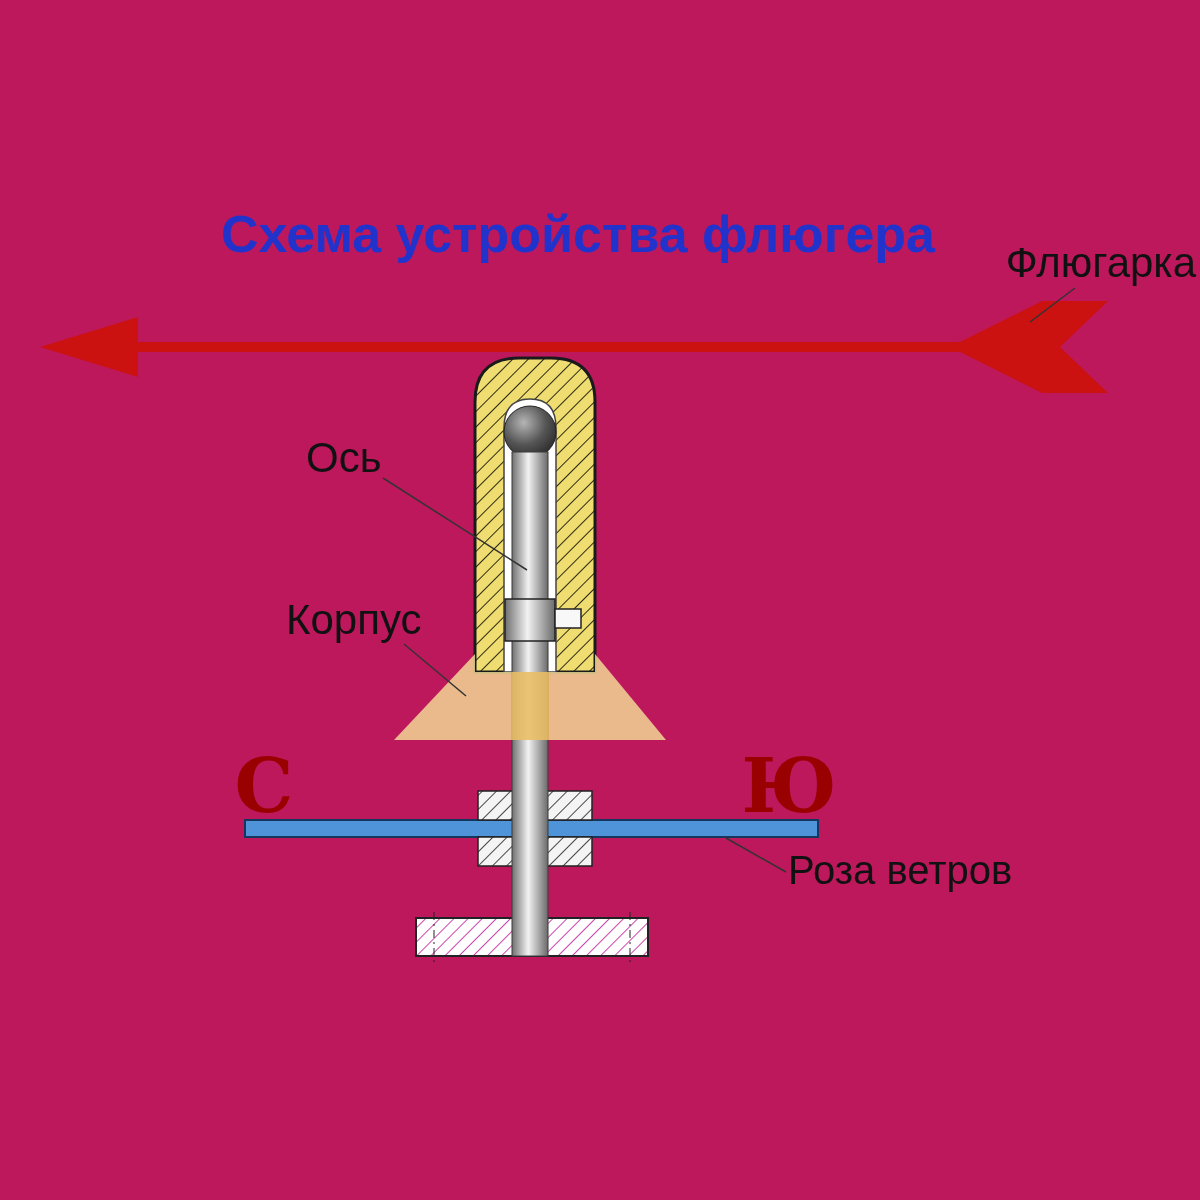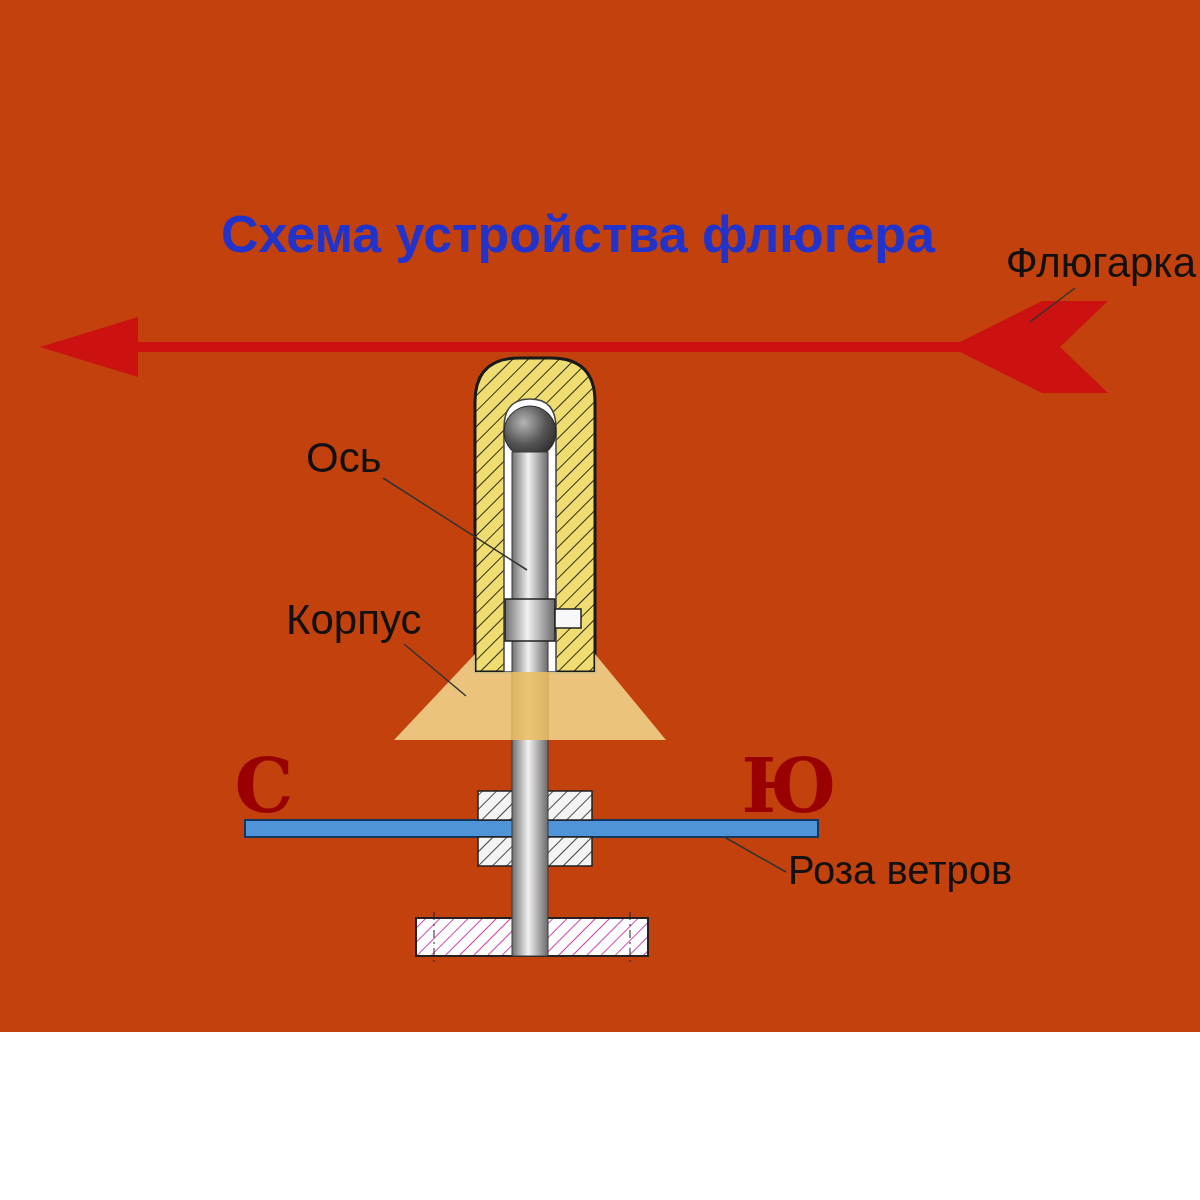--- a/index.html
+++ b/index.html
@@ -3,22 +3,22 @@
 <meta charset="utf-8">
 <style>
   html, body {
     margin: 0;
     padding: 0;
     background: #ffffff;
   }
   .page {
     position: relative;
     width: 1200px;
-    height: 1032px;
-    background: #c2410c;
+    height: 1200px;
+    background: #be185d;
     overflow: hidden;
     font-family: "Liberation Sans", sans-serif;
   }
   svg { display: block; }
   text.title {
     font-family: "Liberation Sans", sans-serif;
     font-size: 52px;
     font-weight: 600;
   }
   text.label {

